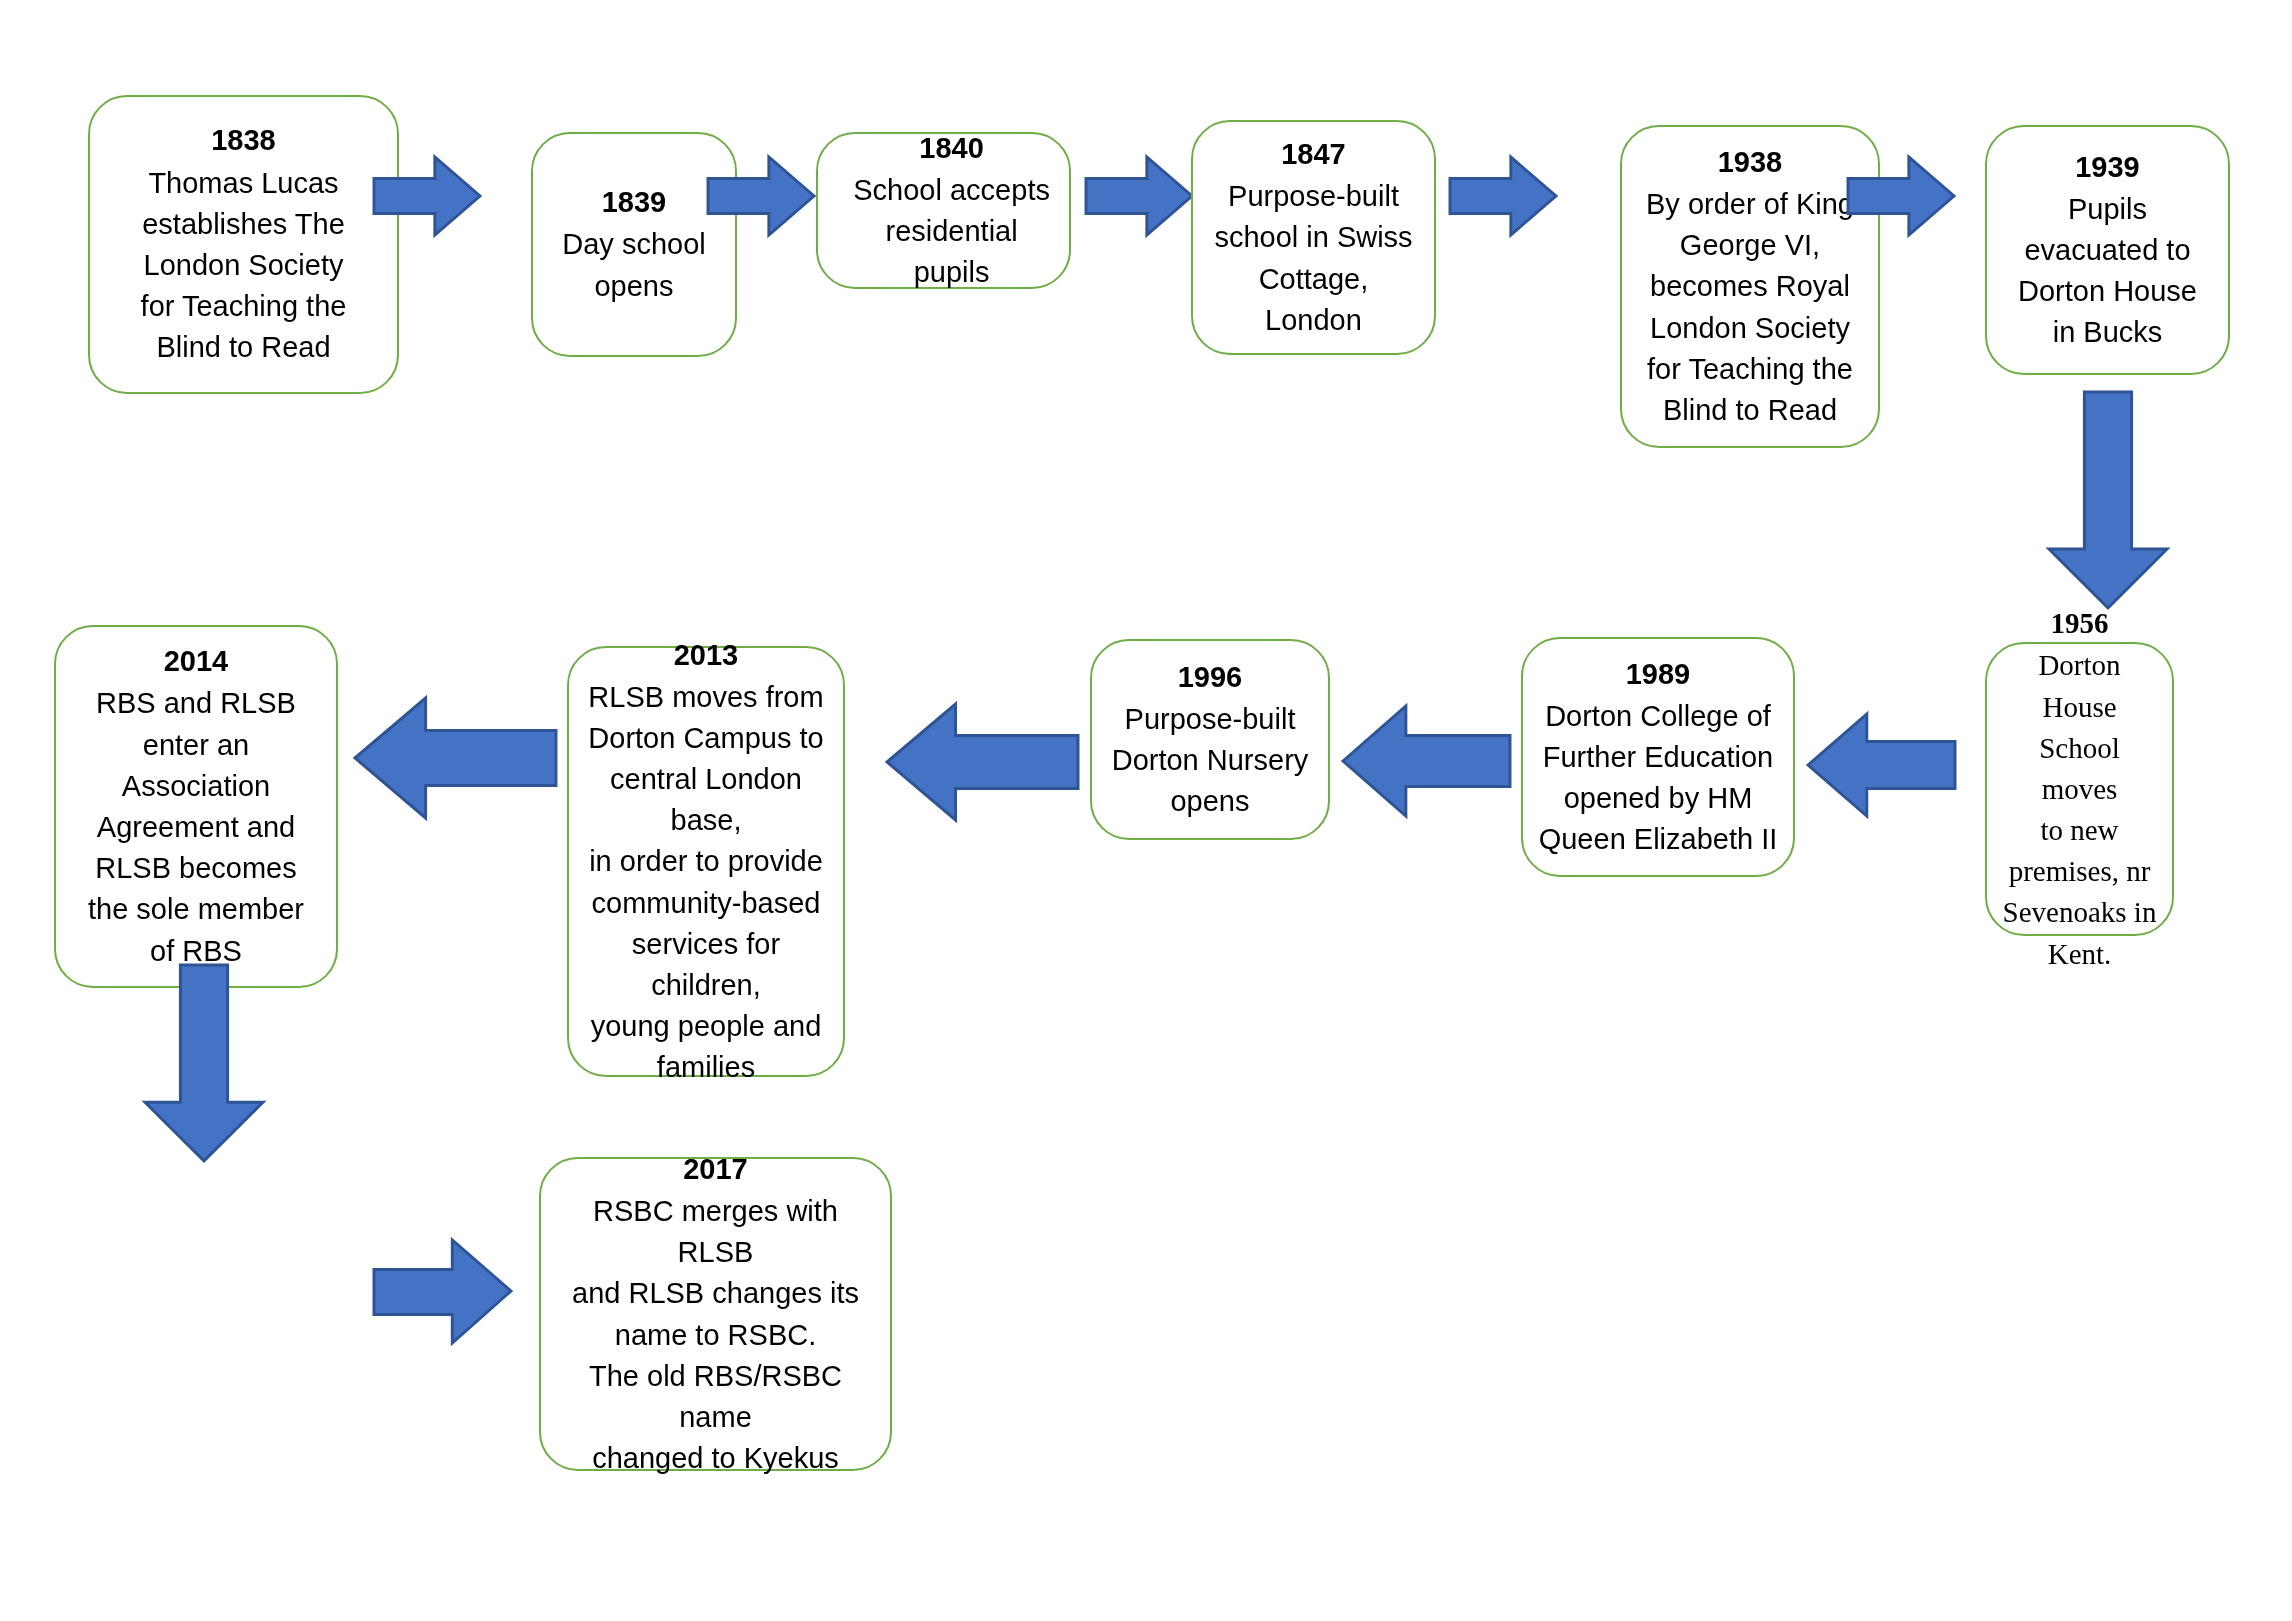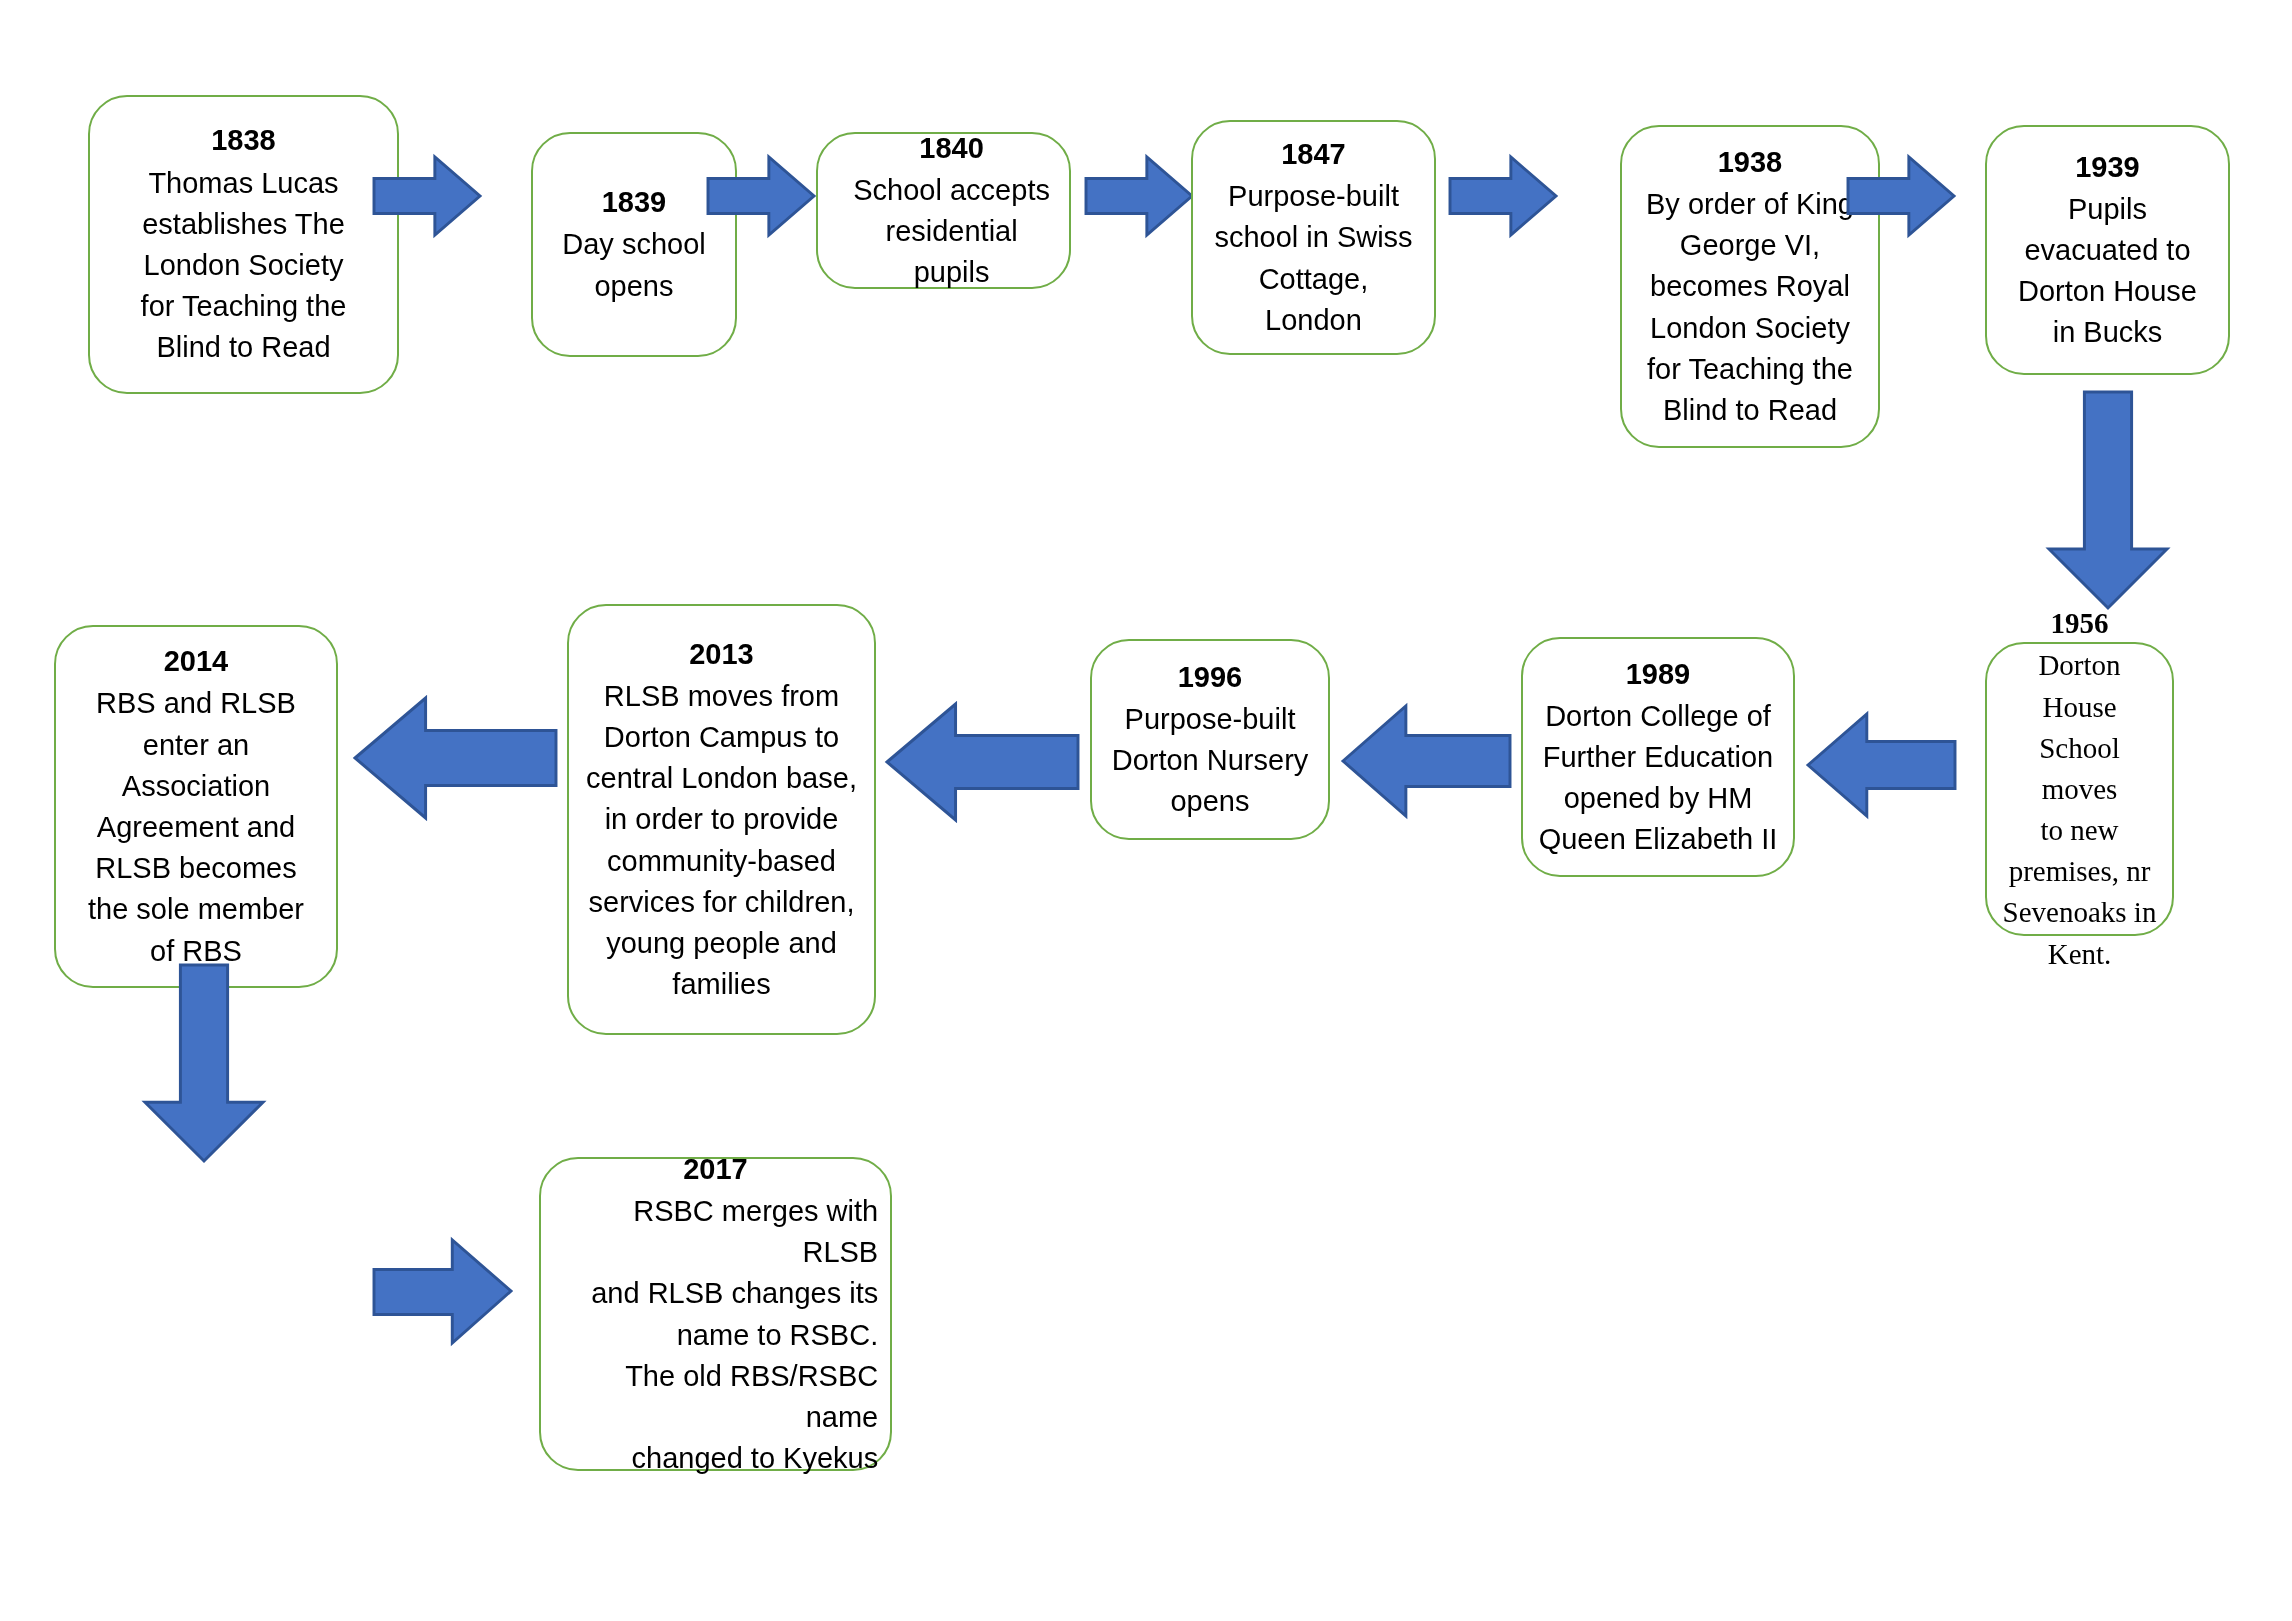--- a/index.html
+++ b/index.html
@@ -177,21 +177,21 @@
 Dorton Nursery
 opens</div>
   </div>
 
   <div class="arrow" style="left:887px; top:704px; width:191px; height:116px;">
     <svg viewBox="0 0 195 118" preserveAspectRatio="none">
       <polygon points="0,59 70,0 70,32 195,32 195,86 70,86 70,118" fill="#4472C4" stroke="#2E5496" stroke-width="3"></polygon>
     </svg>
   </div>
 
-  <div class="node" style="left:567px; top:604px; width:309px; height:431px;text-align:center;">
+  <div class="node" style="left:567px; top:646px; width:278px; height:431px;text-align:center;">
     <div class="year">2013</div>
     <div class="desc">RLSB moves from
 Dorton Campus to
 central London base,
 in order to provide
 community-based
 services for children,
 young people and
 families</div>
   </div>
@@ -219,21 +219,21 @@
     </svg>
   </div>
 
 
   <div class="arrow" style="left:374px; top:1240px; width:137px; height:103px;">
     <svg viewBox="0 0 140 105" preserveAspectRatio="none">
       <polygon points="0,30 80,30 80,0 140,52 80,105 80,76 0,76" fill="#4472C4" stroke="#2E5496" stroke-width="3"></polygon>
     </svg>
   </div>
 
-  <div class="node" style="left:539px; top:1157px; width:353px; height:314px;text-align:right;">
+  <div class="node" style="left:539px; top:1157px; width:353px; height:314px;">
     <div class="year">2017</div>
     <div class="desc">RSBC merges with RLSB
 and RLSB changes its
 name to RSBC.
 The old RBS/RSBC name
 changed to Kyekus</div>
   </div>
 
 </div>
 

